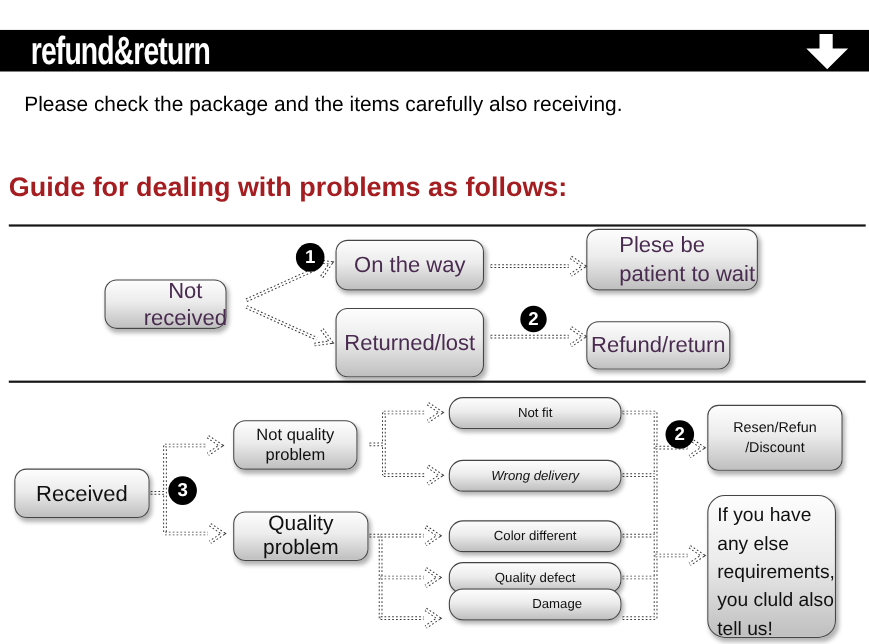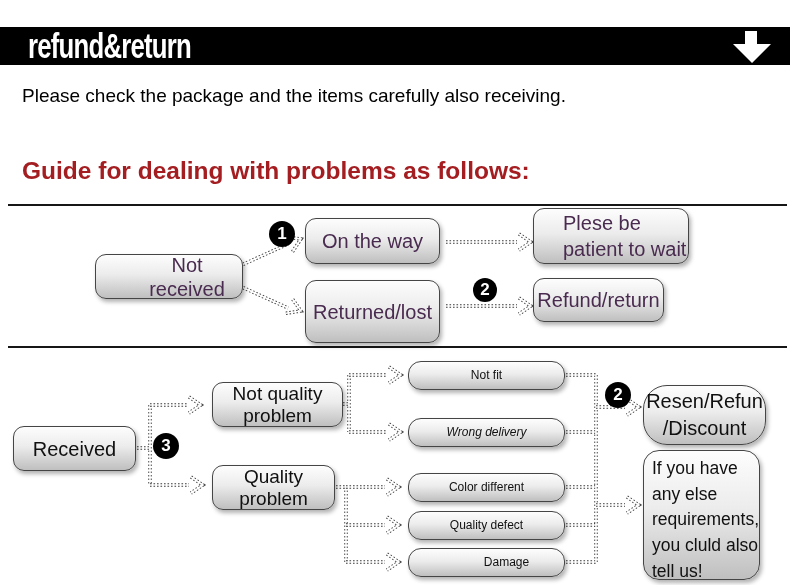--- a/index.html
+++ b/index.html
@@ -9,48 +9,48 @@
   
   .topbar{position:absolute;left:0;top:0;width:790px;height:38px;background:#000;}
   .brand{position:absolute;left:28px;top:1px;height:36px;display:flex;align-items:center;
          color:#fff;font-size:33px;font-weight:bold;letter-spacing:-1px;
          transform:scale(0.78,1.08);transform-origin:0 50%;white-space:nowrap;}
   .dl-arrow{position:absolute;left:0;top:0;}
 
   
   .intro{position:absolute;left:22px;color:#000;font-size:19px;white-space:nowrap;}
   .i1{top:58px;} .i2{top:95px;}
-  .guide{position:absolute;left:22px;top:130px;font-size:24.5px;font-weight:bold;
+  .guide{position:absolute;left:8px;top:130px;font-size:24.5px;font-weight:bold;
          color:#a41d21;white-space:nowrap;text-align:right;}
 
   .divider{position:absolute;left:8px;width:779px;height:2px;background:#161616;}
   .d1{top:177px;} .d2{top:319px;}
 
   
   .node{position:absolute;box-sizing:border-box;border:1.5px solid #454545;border-radius:11px;
         background:linear-gradient(#fdfdfd, #ececec 45%, #bfbfbf);
         box-shadow:2px 3px 4px rgba(0,0,0,.30);
         display:flex;align-items:center;justify-content:center;text-align:center;
         white-space:pre-line;color:#101010;line-height:1.2;}
   .purple{color:#4a2b50;}
 
-  .n-notrec{left:95px;top:227px;width:148px;height:45px;font-size:20px;padding-left:36px;}
+  .n-notrec{left:95px;top:227px;width:111px;height:45px;font-size:20px;padding-left:36px;}
   .n-ontheway{left:305px;top:191px;width:135px;height:46px;font-size:20px;}
   .n-retlost{left:305px;top:253px;width:135px;height:63px;font-size:20px;}
   .n-patient{left:533px;top:181px;width:156px;height:56px;font-size:20px;
              justify-content:flex-start;text-align:left;padding-left:29px;line-height:1.3;}
-  .n-refret{left:533px;top:251px;width:131px;height:44px;font-size:20px;}
+  .n-refret{left:533px;top:265px;width:131px;height:44px;font-size:20px;}
 
   .n-received{left:13px;top:399px;width:123px;height:45px;font-size:20px;}
-  .n-notqual{left:212px;top:355px;width:131px;height:45px;font-size:19px;line-height:1.15;}
+  .n-notqual{left:212px;top:355px;width:113px;height:45px;font-size:15px;line-height:1.15;}
   .n-qual{left:212px;top:438px;width:123px;height:45px;font-size:19px;line-height:1.15;}
   .small{left:408px;width:157px;height:29px;font-size:12px;border-radius:13px;}
   .n-notfit{top:334px;} .n-wrong{top:391px;font-style:italic;} .n-colordiff{top:446px;}
-  .n-qdefect{top:484px;} .n-damage{top:521px;padding-left:40px;}
-  .n-resen{left:643px;top:358px;width:123px;height:60px;font-size:20px;line-height:1.35;border-radius:24px;}
+  .n-qdefect{top:484px;} .n-damage{top:508px;padding-left:40px;}
+  .n-resen{left:643px;top:341px;width:123px;height:60px;font-size:13px;line-height:1.35;border-radius:10px;}
   .n-req{left:643px;top:423px;width:117px;height:130px;font-size:17.5px;line-height:1.47;
          justify-content:flex-start;text-align:left;align-items:flex-start;
          padding:5px 2px 4px 8px;border-radius:16px;}
 
   
   .badge{position:absolute;width:26px;height:26px;border-radius:50%;background:#000;color:#fff;
          display:flex;align-items:center;justify-content:center;
          font-size:17px;font-weight:bold;}
   .b1{left:269px;top:194px;} .b2{left:473px;top:251px;width:24px;height:24px;}
   .b3{left:153px;top:406px;} .b2b{left:605px;top:355px;}

